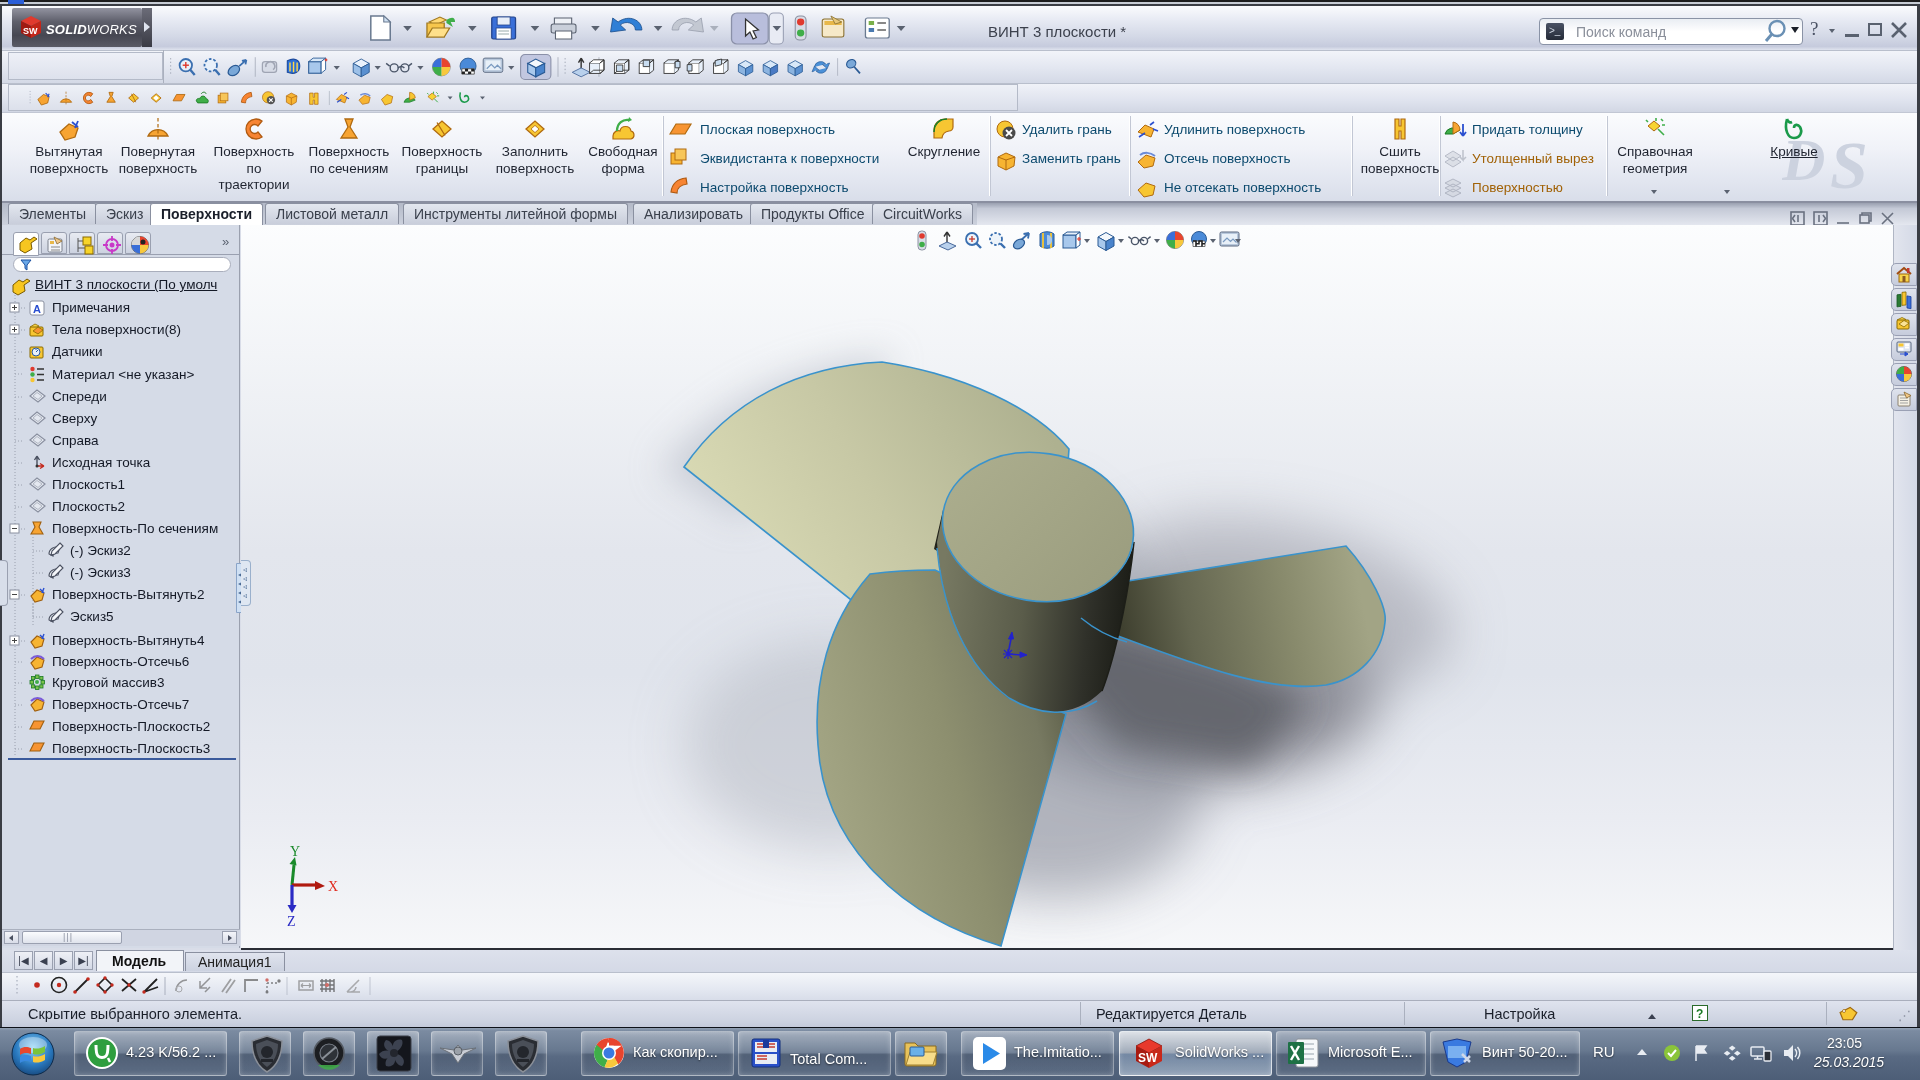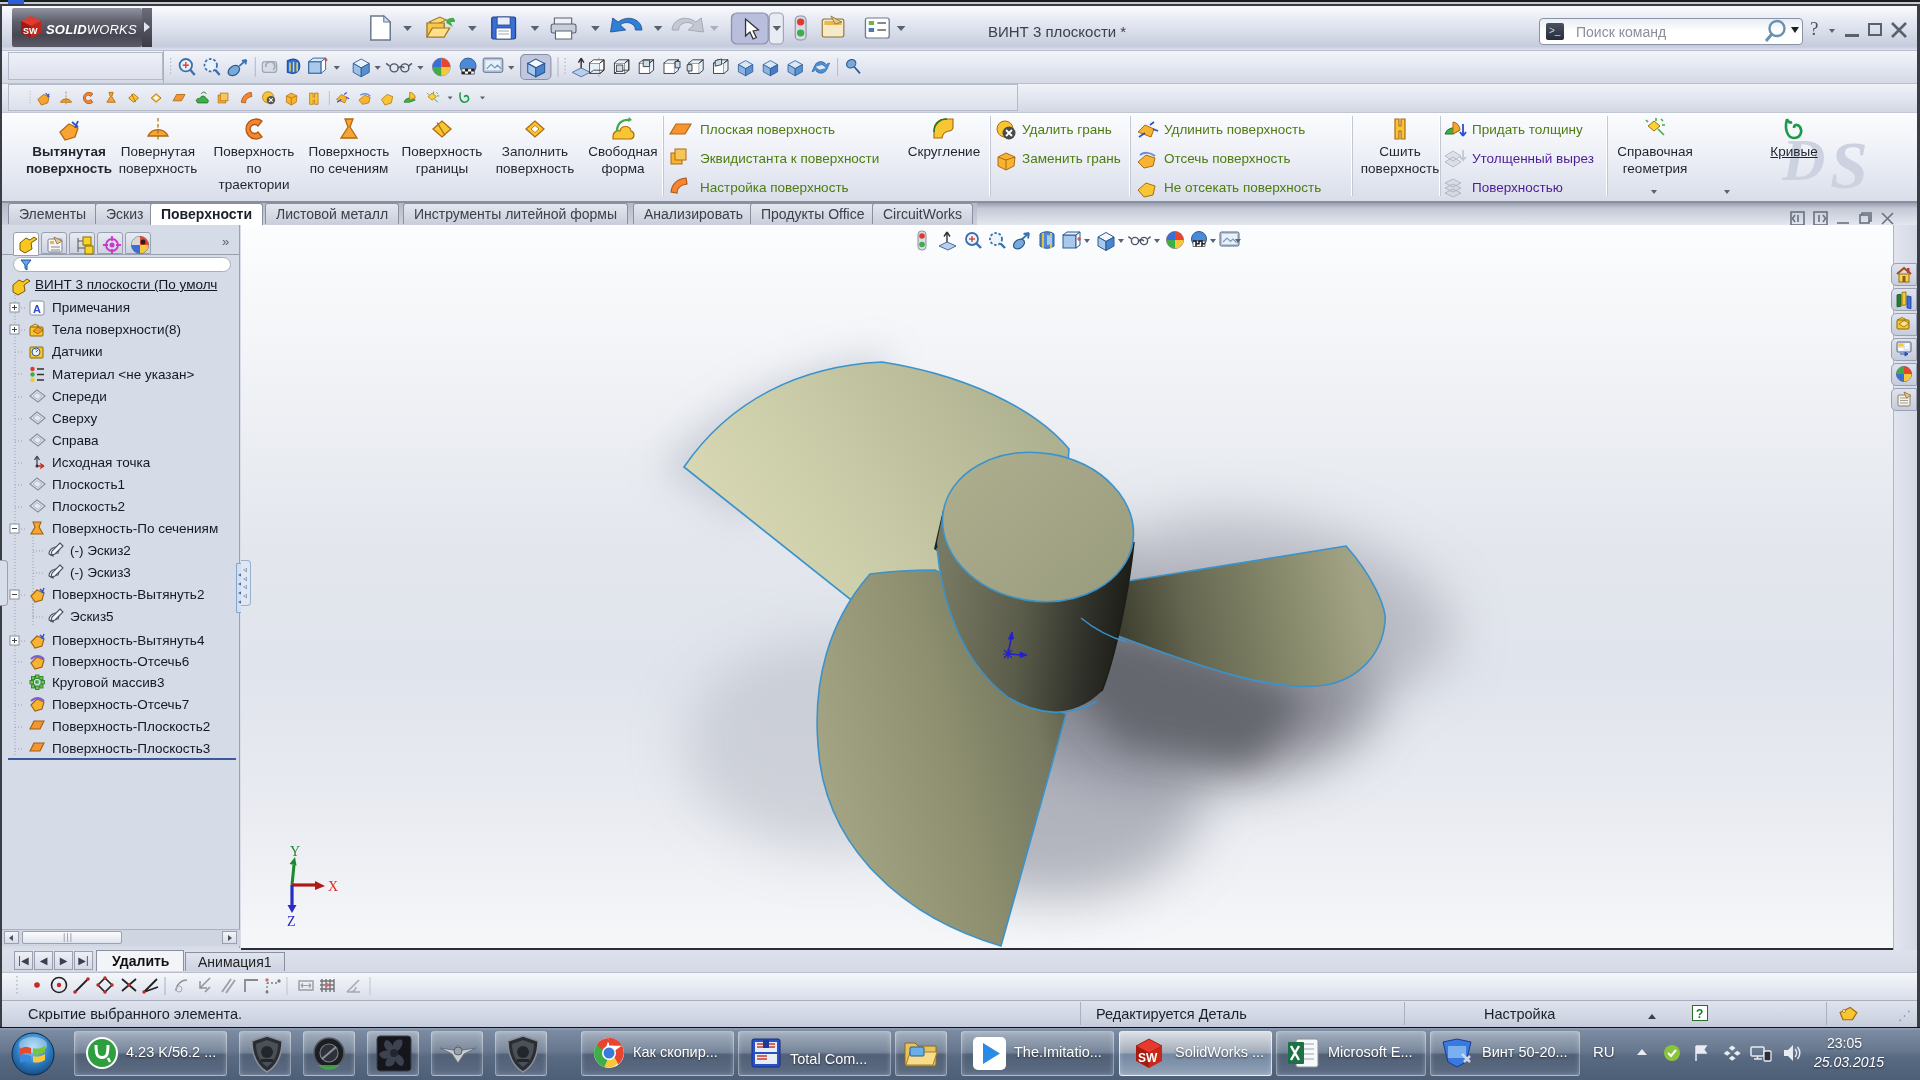--- a/index.html
+++ b/index.html
@@ -336,25 +336,25 @@
 <div class="abs" style="left:2px;top:201px;width:1915px;height:2px;background:#8a8fa0;"></div>
 
 <svg class="abs" style="left:1782px;top:116px;" width="120" height="80" viewBox="0 0 120 80">
  <text x="0" y="64" font-size="60" font-style="italic" font-weight="bold" fill="#ccd2df" font-family="Liberation Serif">D</text>
  <text x="48" y="72" font-size="68" font-style="italic" font-weight="bold" fill="#ccd2df" font-family="Liberation Serif">S</text>
 </svg>
 
 <style>
 .rbtn{position:absolute;top:116px;text-align:center;font-size:13.5px;color:#1f2430;line-height:16.5px;}
 .rbtn svg{display:block;margin:0 auto 2px;}
-.rtxt{position:absolute;font-size:13.5px;color:#4d7c0f;white-space:nowrap;}
-.rtxt-g{color:#4c1d95;}
+.rtxt{position:absolute;font-size:13.5px;color:#0c4a6e;white-space:nowrap;}
+.rtxt-g{color:#a16207;}
 .rsep{position:absolute;top:116px;height:80px;width:1px;background:#c2c7d4;box-shadow:-1px 0 0 #fff;}
 </style>
-<div class="rbtn" style="left:24px;width:90px;font-weight:bold;">
+<div class="rbtn" style="left:24px;width:90px;">
  <svg width="26" height="26" viewBox="0 0 26 26">
       <path d="M4,16 l9,-8 9,4 -3,9 -10,3 z" fill="#f7a432" stroke="#b06a10" stroke-width="1.3"></path>
       <path d="M16,6 l6,5 M22,5 l-3,7" stroke="#2a4fd0" stroke-width="1.8"></path>
     </svg>
  Вытянутая<br>поверхность
 </div>
 <div class="rbtn" style="left:112px;width:92px;">
  <svg width="26" height="26" viewBox="0 0 26 26">
       <path d="M3,20 a11,11 0 0 1 20,0 z" fill="#f7a432" stroke="#b06a10" stroke-width="1.3"></path>
       <path d="M13,2 v22" stroke="#b06a10" stroke-width="1.2" stroke-dasharray="3.5,2.5"></path>
@@ -951,21 +951,21 @@
 <div class="abs txt" style="left:243px;top:566px;color:#4a6a94;font-size:8px;line-height:8.5px;">◃<br>◃<br>◃<br>◃</div>
 
 <div class="abs" style="left:2px;top:950px;width:1915px;height:22px;background:linear-gradient(180deg,#dde1ec,#d4d9e6);"></div>
 
 <style>.nvb{position:absolute;top:951px;width:19px;height:19px;background:linear-gradient(180deg,#eef0f6,#d4d9e6);border:1px solid #9aa0b0;color:#3a4050;font-size:10px;text-align:center;line-height:18px;}</style>
 <div class="nvb" style="left:14px;">|◀</div>
 <div class="nvb" style="left:34px;">◀</div>
 <div class="nvb" style="left:54px;">▶</div>
 <div class="nvb" style="left:74px;">▶|</div>
 <div class="abs" style="left:96px;top:950px;width:88px;height:21px;background:#f2f4f8;border:1px solid #8a90a0;border-bottom:none;"></div>
-<div class="abs txt" style="left:112px;top:953px;font-size:14px;font-weight:bold;color:#111;">Удалить</div>
+<div class="abs txt" style="left:112px;top:953px;font-size:14px;font-weight:bold;color:#111;">Модель</div>
 <div class="abs" style="left:185px;top:952px;width:100px;height:19px;background:linear-gradient(180deg,#e0e4ee,#ccd2e0);border:1px solid #8a90a0;border-bottom:none;"></div>
 <div class="abs txt" style="left:198px;top:954px;font-size:14px;color:#222;">Анимация1</div>
 
 <div class="abs" style="left:2px;top:972px;width:1915px;height:28px;background:linear-gradient(180deg,#f4f6fa 0%,#e4e8f1 60%,#d8dde9 100%);border-top:1px solid #b9bfcc;"></div>
 <svg class="abs" style="left:0px;top:974px;" width="400" height="24" viewBox="0 0 400 24">
  <g fill="none" stroke="#9aa0b0" stroke-width="1">
       <path d="M17,2 v20" stroke-dasharray="1.5,2.5"></path>
     </g>
  <circle cx="37" cy="11" r="2.8" fill="#c42a1e"></circle>
  <g transform="translate(50,2)">

